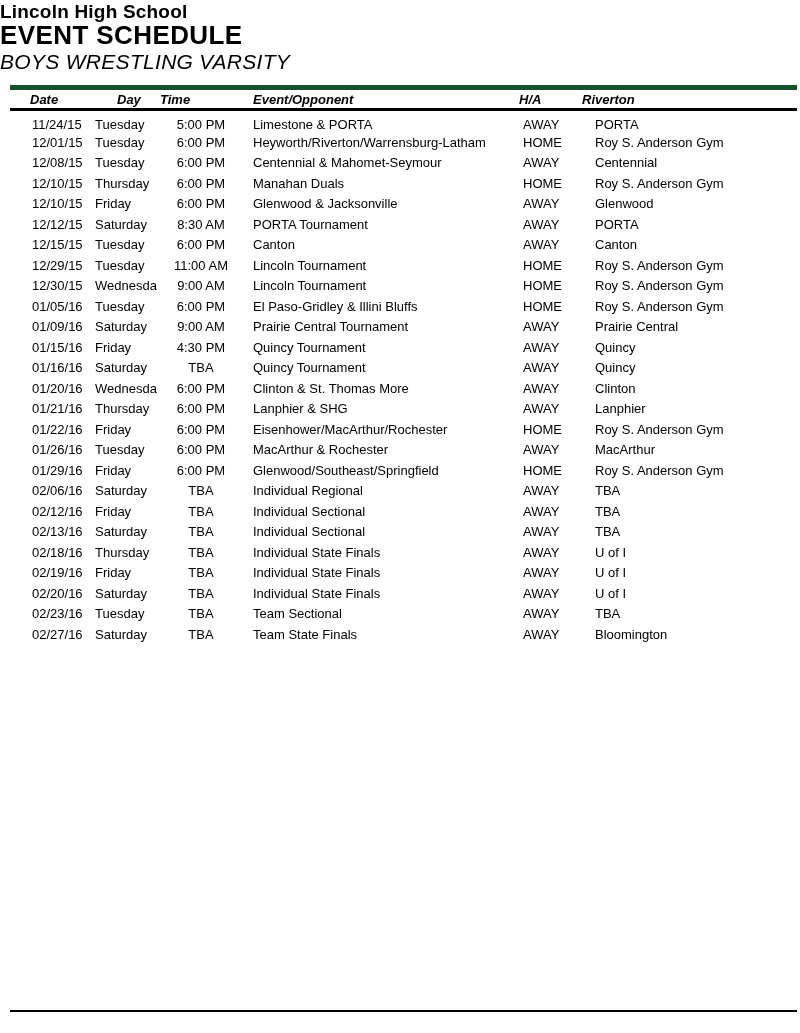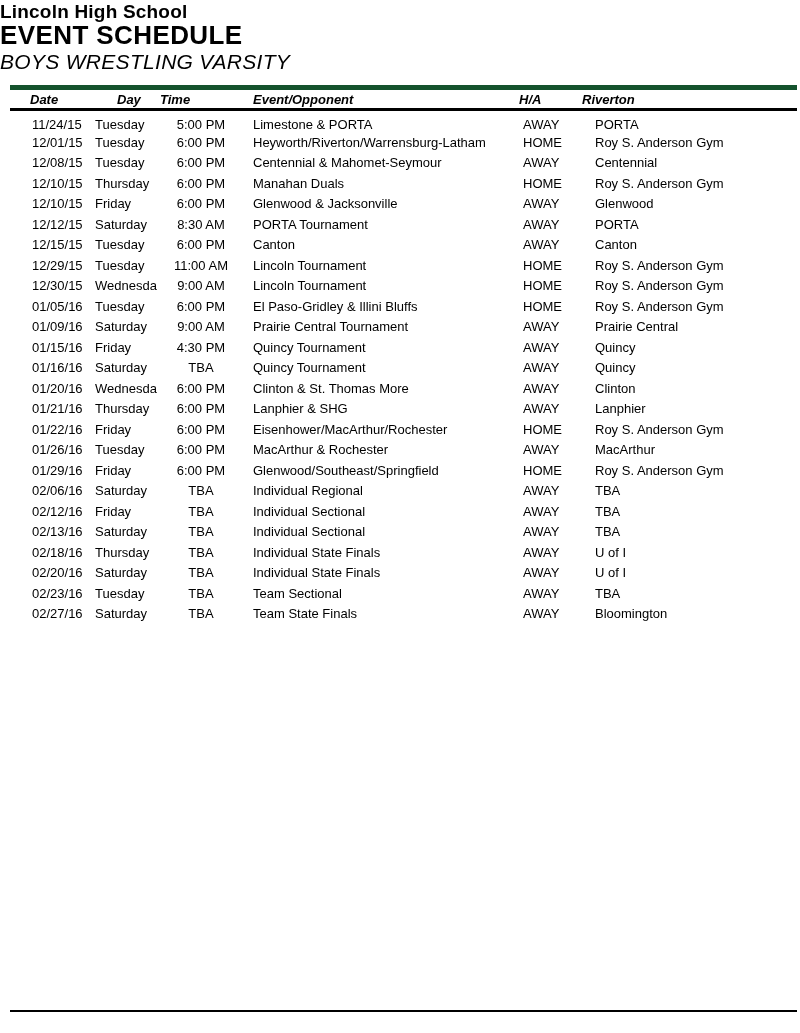--- a/index.html
+++ b/index.html
@@ -278,20 +278,28 @@
   </tr>
       <tr>
     <td class="c-date">02/18/16</td>
     <td class="c-day">Thursday</td>
     <td class="c-time">TBA</td>
     <td class="c-event">Individual State Finals</td>
     <td class="c-ha">AWAY</td>
     <td class="c-location">U of I</td>
   </tr>
       <tr>
+    <td class="c-date">02/19/16</td>
+    <td class="c-day">Friday</td>
+    <td class="c-time">TBA</td>
+    <td class="c-event">Individual State Finals</td>
+    <td class="c-ha">AWAY</td>
+    <td class="c-location">U of I</td>
+  </tr>
+      <tr>
     <td class="c-date">02/20/16</td>
     <td class="c-day">Saturday</td>
     <td class="c-time">TBA</td>
     <td class="c-event">Individual State Finals</td>
     <td class="c-ha">AWAY</td>
     <td class="c-location">U of I</td>
   </tr>
       <tr>
     <td class="c-date">02/23/16</td>
     <td class="c-day">Tuesday</td>

